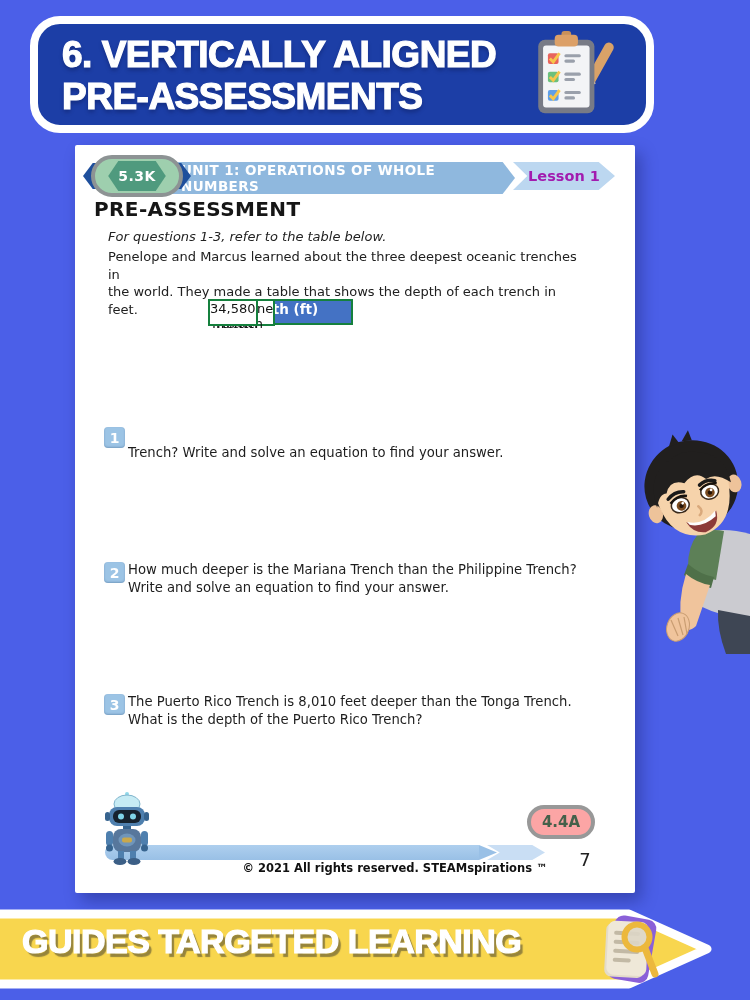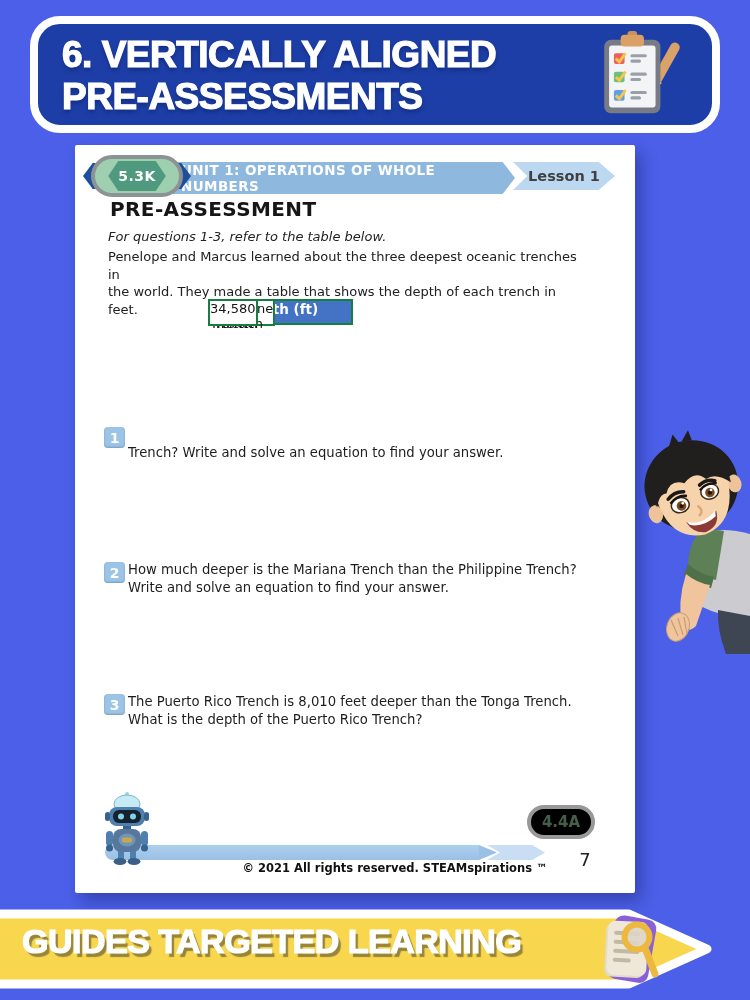--- a/index.html
+++ b/index.html
@@ -1,21 +1,21 @@
 <!DOCTYPE html>
 <html><head>
 <meta charset="utf-8">
 <style>
   * { margin:0; padding:0; box-sizing:border-box; }
   html,body { width:750px; height:1000px; }
   .stage { position:relative; width:750px; height:1000px; overflow:hidden;
            background:#4b5fe8; font-family:"DejaVu Sans", sans-serif; }
 
   
-  .top-banner { position:absolute; left:30px; top:16px; width:690px; height:117px;
+  .top-banner { position:absolute; left:30px; top:16px; width:624px; height:117px;
     background:#1c3ea6; border:8px solid #fff; border-radius:30px;padding-left:11px; }
   .top-banner .title { position:absolute; left:24px; top:10px;
     font-family:"Liberation Sans", sans-serif; font-weight:bold; font-size:37px;
     line-height:42px; color:#fff; letter-spacing:-0.5px;
     -webkit-text-stroke:1.2px #fff; text-shadow:0 3px 4px rgba(0,10,50,.35); }
   .clipboard-icon { position:absolute; right:26px; top:6px; width:88px; height:92px; }
 
   
   .sheet { position:absolute; left:75px; top:145px; width:560px; height:748px;
     background:#fff; border-radius:2px; box-shadow:6px 8px 16px rgba(15,20,80,.35);
@@ -24,33 +24,33 @@
 
   
   .unit-bar { left:28px; top:17px; width:412px; height:32px; background:#8fb8de;
     clip-path:polygon(0 0, 97% 0, 100% 50%, 97% 100%, 0 100%);
     display:flex; align-items:center; }
   .unit-bar span { position:static; padding-left:78px; color:#fff; font-weight:bold;
     font-size:13.5px; letter-spacing:0.4px; font-family:"DejaVu Sans",sans-serif; }
   .lesson-chevron { left:438px; top:17px; width:102px; height:28px; background:#bcd7f0;
     clip-path:polygon(0 0, 84% 0, 100% 50%, 84% 100%, 0 100%, 14% 50%);
     display:flex; align-items:center; justify-content:center; }
-  .lesson-chevron span { position:static; color:#404040; font-weight:bold; font-size:14.5px; }
+  .lesson-chevron span { position:static; color:#a21caf; font-weight:bold; font-size:14.5px; }
   .grade-badge-wrap { left:12px; top:10px; width:100px; height:42px; }
   .grade-ribbon { left:-4px; top:8px; width:108px; height:26px; background:#1e4f9c;
     clip-path:polygon(0 50%, 9% 0, 91% 0, 100% 50%, 91% 100%, 9% 100%); }
   .grade-pill { left:4px; top:0; width:92px; height:42px; border:4px solid #8d9394;
     border-radius:21px; background:#9ecfae; overflow:hidden; }
   .grade-hex { left:6px; top:2px; width:72px; height:30px; background:#4f9a7e;
     clip-path:polygon(10% 50%, 24% 0, 76% 0, 90% 50%, 76% 100%, 24% 100%); }
   .grade-pill b { position:absolute; left:0; top:0; width:84px; height:34px;
     display:flex; align-items:center; justify-content:center;
     color:#fff; font-size:14px; letter-spacing:0.5px; }
 
-  .ws-heading { left:35px; top:52px; font-size:20px; font-weight:bold;
+  .ws-heading { left:19px; top:52px; font-size:20px; font-weight:bold;
     letter-spacing:0.4px; color:#161616;text-align:right; }
   .ws-instruction { left:33px; top:84px; font-size:13px; font-style:italic; color:#222; }
   .ws-intro { left:33px; top:103px; width:480px; font-size:13px; line-height:17.5px; color:#202020; }
 
   
   .trench-table { left:133px; top:154px; border-collapse:collapse; }
   .trench-table th, .trench-table td { border:2px solid #15803d; text-align:center;
     font-family:"DejaVu Sans",sans-serif; }
   .trench-table th { background:#4472c4; color:#fff; font-size:13.5px; font-weight:bold;
     width:145px; height:26px; }
@@ -65,21 +65,21 @@
 
   
   .fbar-main { left:30px; top:700px; width:374px; height:15px;
     background:linear-gradient(180deg,#aecfee,#99c0e6); border-radius:8px 0 0 8px; }
   .fbar-tip { left:404px; top:700px; width:18px; height:15px; background:#99c0e6;
     clip-path:polygon(0 0, 100% 50%, 0 100%); }
   .fbar-chev { left:412px; top:700px; width:58px; height:15px; background:#c9def4;
     clip-path:polygon(0 0, 78% 0, 100% 50%, 78% 100%, 0 100%, 22% 50%); }
   .robot { left:20px; top:645px; width:64px; height:76px; }
   .standard-badge { left:452px; top:660px; width:68px; height:34px;
-    border:4px solid #989898; border-radius:19px; background:#000000;
+    border:4px solid #989898; border-radius:19px; background:#fca5a5;
     display:flex; align-items:center; justify-content:center;
     color:#45604a; font-weight:bold; font-size:15px;text-align:center; }
   .copyright { left:0; top:716px; width:640px; text-align:center;
     font-size:11.5px; font-weight:bold; color:#111; }
   .page-num { left:495px; top:704px; width:30px; text-align:center;
     font-size:18px; color:#222; }
 
   
   .boy { position:absolute; left:638px; top:428px; width:112px; height:228px; }
 

